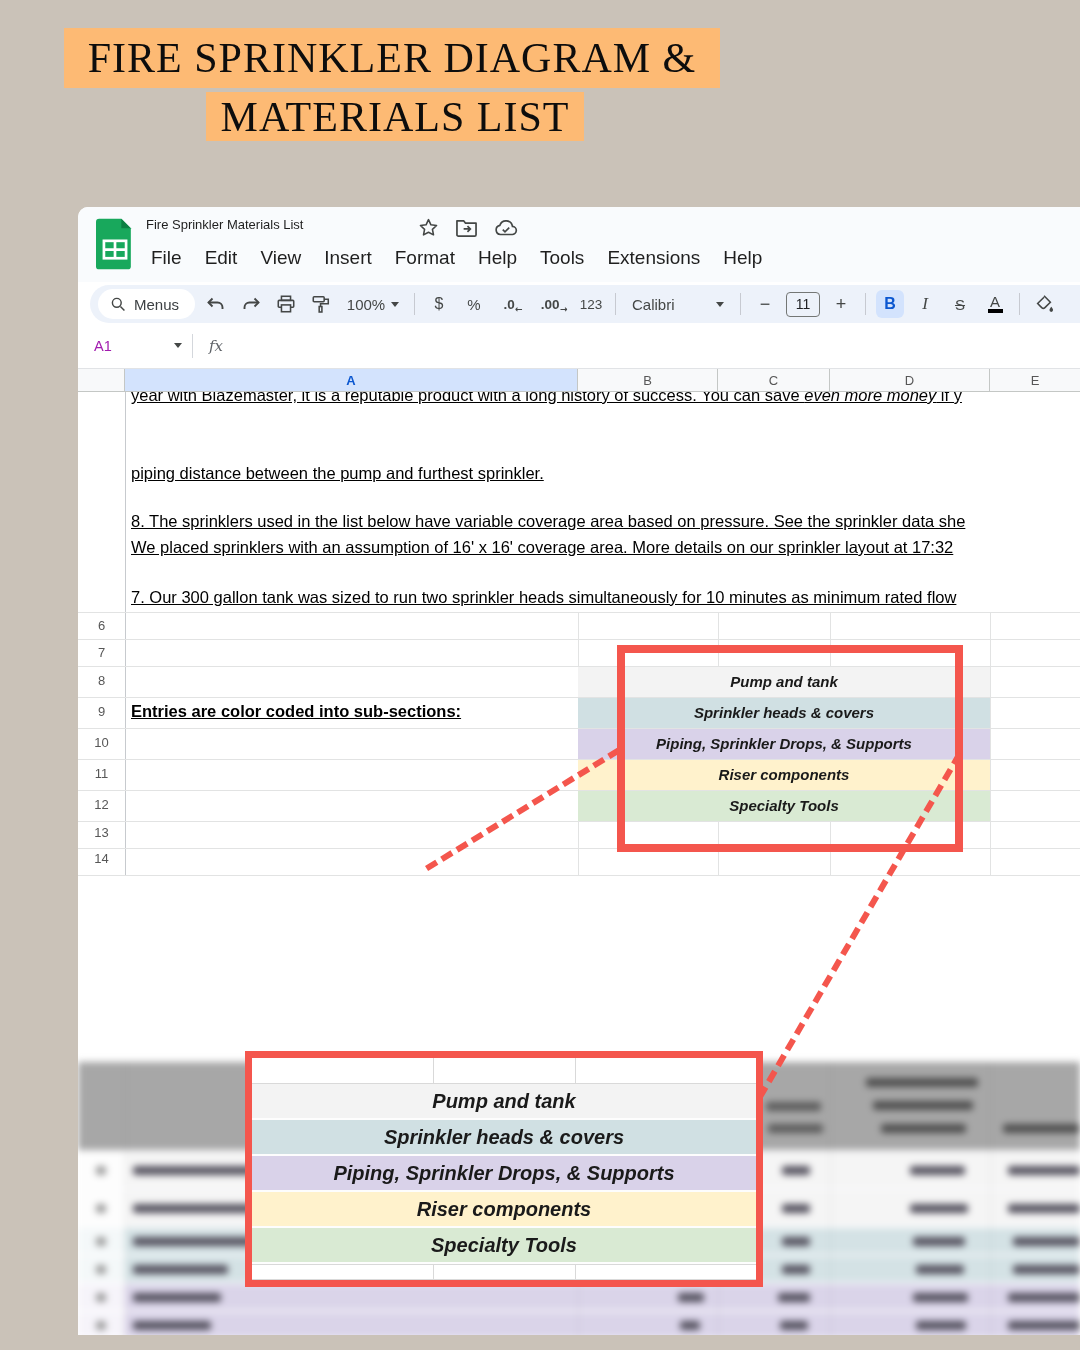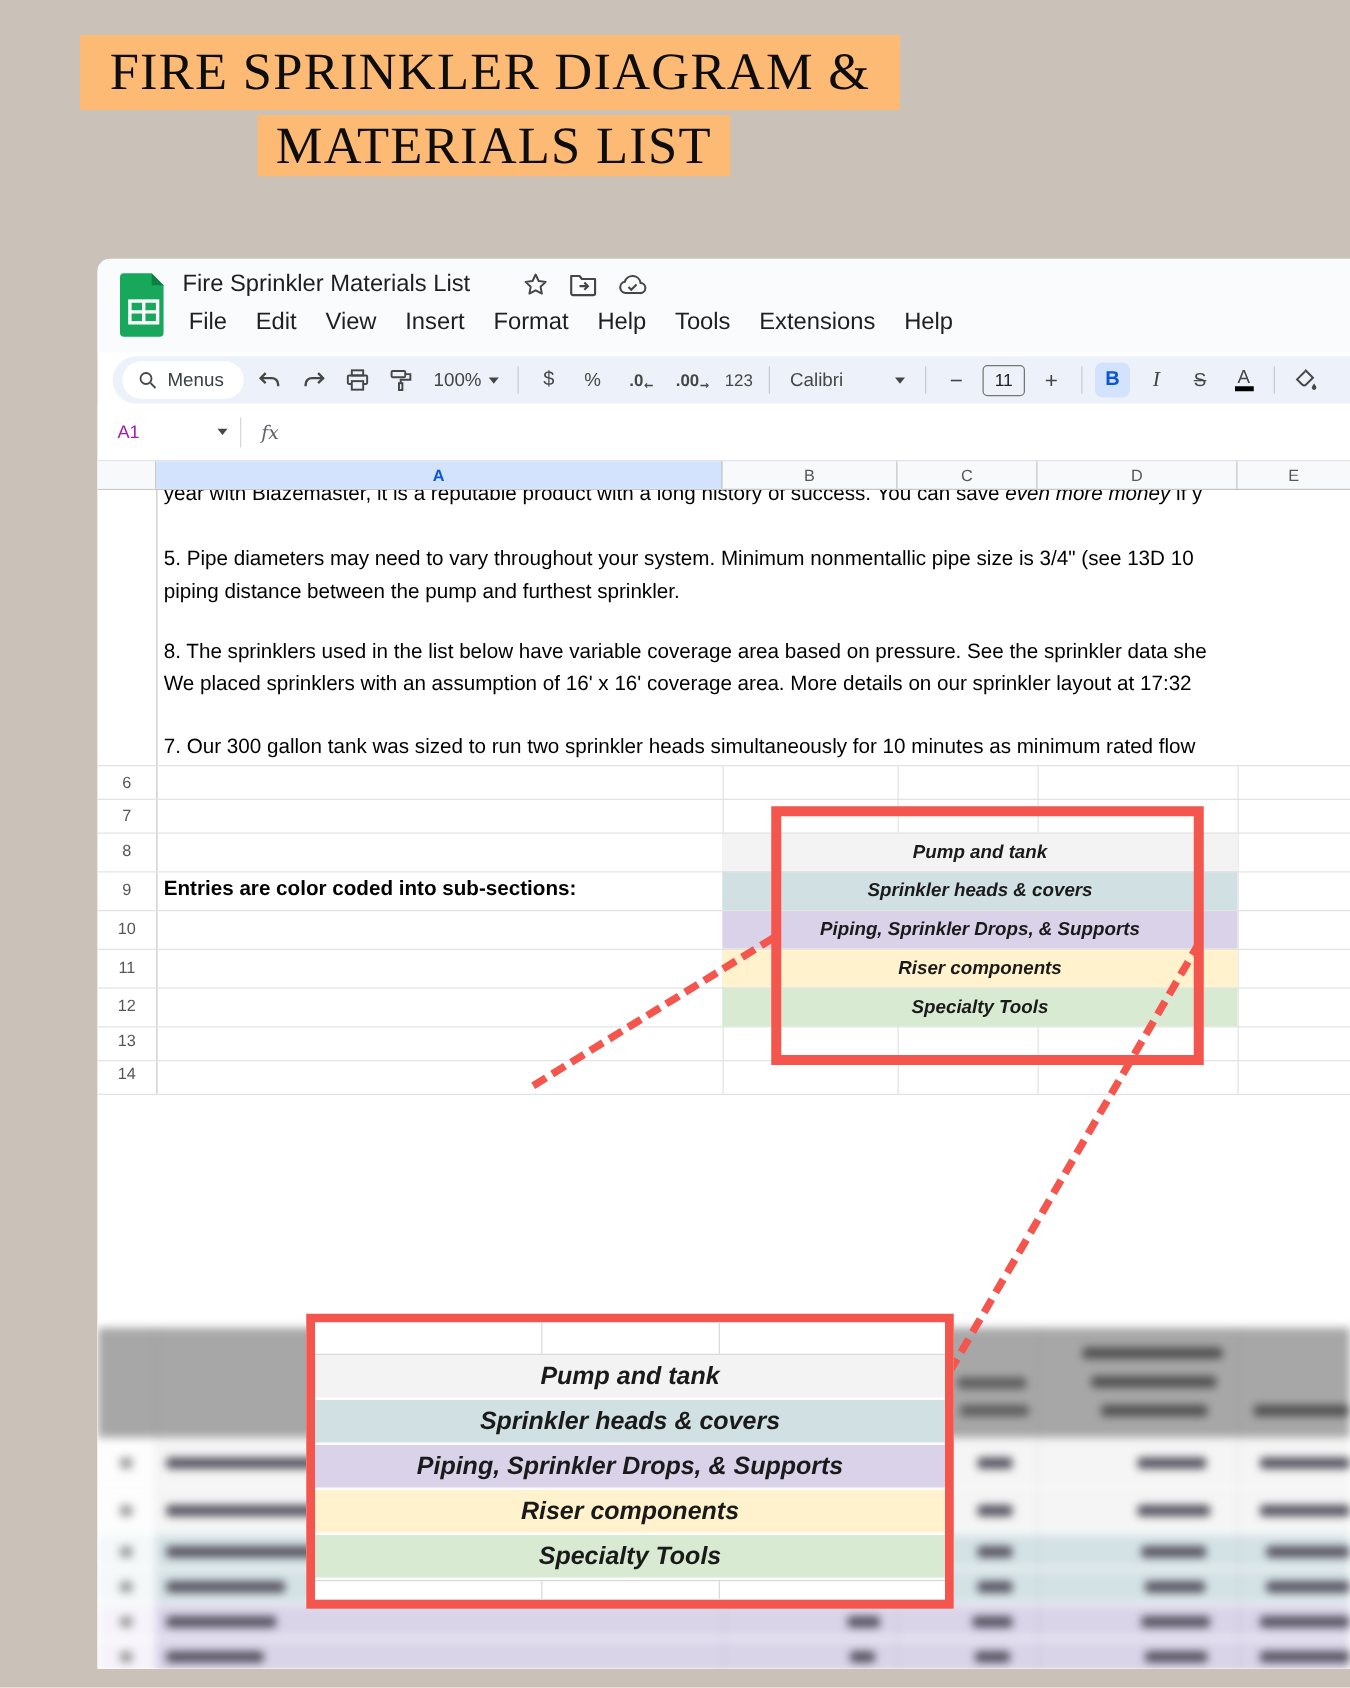--- a/index.html
+++ b/index.html
@@ -4,21 +4,21 @@
 <style>
   html,body{margin:0;padding:0;}
   body{width:1080px;height:1350px;background:#cac2b8;font-family:"Liberation Sans",sans-serif;overflow:hidden;position:relative;}
   .abs{position:absolute;}
   
   .title-box{background:#fdba74;color:#0d0d0d;font-family:"Liberation Serif",serif;font-weight:normal;
              display:flex;align-items:center;justify-content:center;letter-spacing:1px;font-size:42px;}
   
   .window{left:78px;top:207px;width:1002px;height:1128px;background:#ffffff;border-radius:10px 0 0 0;overflow:hidden;}
   .docbar{left:0;top:0;width:1002px;height:75px;background:#f9fbfd;}
-  .doc-title{left:68px;top:10px;font-size:19px;color:#1f1f1f;}
+  .doc-title{left:68px;top:10px;font-size:13px;color:#1f1f1f;}
   .doc-icons{left:340px;top:10px;display:flex;gap:16px;align-items:center;}
   .menubar{left:66px;top:38px;display:flex;gap:9px;}
   .menu-item{font-size:19px;color:#1f1f1f;padding:2px 7px;border-radius:4px;}
   
   .toolbar{left:12px;top:78px;width:990px;height:38px;background:#edf2fa;border-radius:20px 0 0 20px;
            display:flex;align-items:center;gap:7px;padding-left:8px;box-sizing:border-box;color:#444746;}
   .tb-btn{display:flex;align-items:center;justify-content:center;min-width:28px;height:28px;border-radius:6px;font-size:15px;color:#444746;}
   .pill{background:#ffffff;border-radius:16px;height:30px;display:flex;align-items:center;gap:8px;padding:0 16px 0 12px;font-size:15px;color:#3c4043;}
   .sep{width:1px;height:22px;background:#c7cad1;margin:0 3px;}
   .caret{width:0;height:0;border-left:4.5px solid transparent;border-right:4.5px solid transparent;border-top:5px solid #444746;display:inline-block;margin-left:6px;}
@@ -32,21 +32,21 @@
   .fx{font-family:"DejaVu Serif",serif;font-style:italic;color:#5f6368;font-size:15px;margin-left:16px;}
   
   .colhead{left:0;top:161px;width:1002px;height:24px;display:flex;border-bottom:1px solid #c4c7c5;border-top:1px solid #e1e3e6;background:#f8f9fa;box-sizing:border-box;}
   .ch{border-right:1px solid #c4c7c5;display:flex;align-items:center;justify-content:center;font-size:13px;color:#575757;box-sizing:border-box;height:100%;}
   .ch-sel{background:#d3e3fd;color:#0b57d0;font-weight:bold;}
   
   .grid{left:0;top:185px;width:1002px;height:943px;background:#ffffff;overflow:hidden;}
   .vline{width:1px;background:#e2e3e3;}
   .hline{height:1px;background:#e2e3e3;left:0;width:1002px;}
   .rownum{left:0;width:47px;text-align:center;font-size:13px;color:#575757;}
-  .celltext{font-size:16.5px;color:#000;white-space:nowrap;}
+  .celltext{font-size:16.5px;color:#000;white-space:nowrap;text-decoration:underline;}
   .legend-cell{left:500px;width:412px;display:flex;align-items:center;justify-content:center;
                font-size:15px;font-weight:bold;font-style:italic;color:#1a1a1a;}
   
   .redbox{border:8px solid #f4564d;box-sizing:border-box;z-index:5;}
   .dash{border-top:6px solid transparent;border-image:none;z-index:6;height:0;transform-origin:0 0;border-top-style:dashed;border-top-color:#f4564d;}
   .callout{left:167px;top:659px;width:518px;height:236px;background:#ffffff;border:7px solid #f4564d;box-sizing:border-box;z-index:7;}
   .co-row{width:100%;height:36px;display:flex;align-items:center;justify-content:center;
           font-size:20px;font-weight:bold;font-style:italic;color:#1a1a1a;border-bottom:2px solid #fdfdfd;box-sizing:border-box;}
   .co-fill{width:100%;background:#fff;position:relative;border-bottom:1px solid #d9d9d9;box-sizing:border-box;}
   .co-vline{position:absolute;top:0;bottom:0;width:1px;background:#d9d9d9;}
@@ -194,21 +194,20 @@
     <div class="ch" style="width:112px;">C</div>
     <div class="ch" style="width:160px;">D</div>
     <div class="ch" style="width:90px;border-right:none;">E</div>
   </div>
 
   <div class="abs grid">
 
     <div class="abs celltext" style="left:53px;top:-6px;">
       <span>year with Blazemaster, it is a reputable product with a long history of success. You can save </span><span style="font-style:italic;">even more money</span><span> if y</span>
     </div>
-    <div class="abs celltext" style="left:53px;top:46px;">5. Pipe diameters may need to vary throughout your system. Minimum nonmentallic pipe size is 3/4" (see 13D 10</div>
     <div class="abs celltext" style="left:53px;top:72px;">piping distance between the pump and furthest sprinkler.</div>
     <div class="abs celltext" style="left:53px;top:120px;">8. The sprinklers used in the list below have variable coverage area based on pressure. See the sprinkler data she</div>
     <div class="abs celltext" style="left:53px;top:146px;">We placed sprinklers with an assumption of 16' x 16' coverage area. More details on our sprinkler layout at 17:32</div>
     <div class="abs celltext" style="left:53px;top:196px;">7. Our 300 gallon tank was sized to run two sprinkler heads simultaneously for 10 minutes as minimum rated flow</div>
 
     <div class="abs vline" style="left:47px;top:0;height:483px;background:#c7cace;"></div>
     <div class="abs vline" style="left:500px;top:220px;height:263px;"></div>
     <div class="abs vline" style="left:640px;top:220px;height:263px;"></div>
     <div class="abs vline" style="left:752px;top:220px;height:263px;"></div>
     <div class="abs vline" style="left:912px;top:220px;height:263px;"></div>

